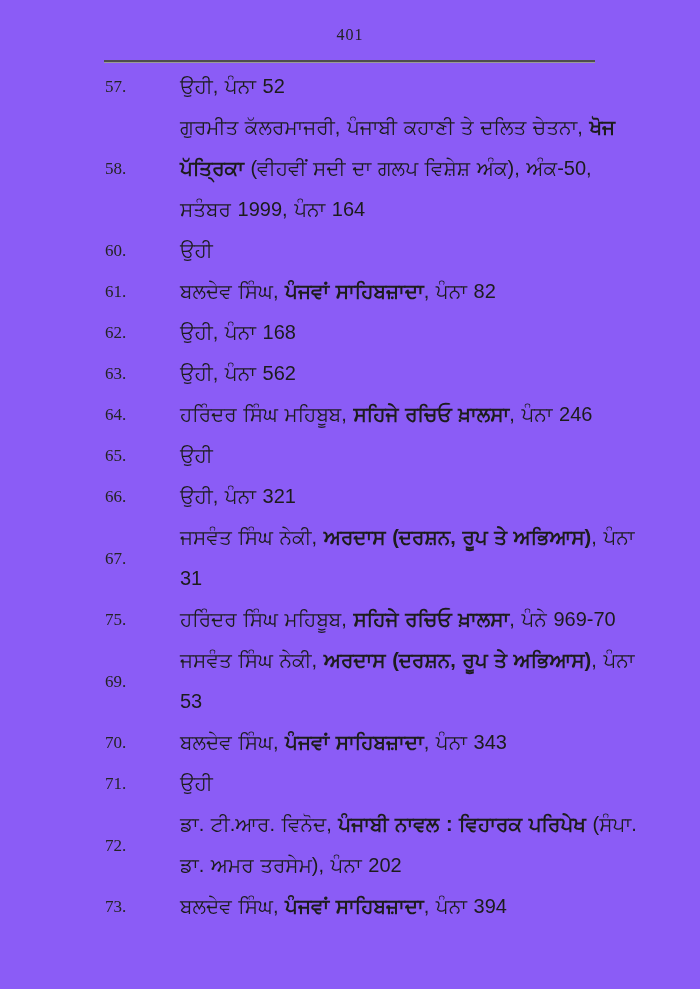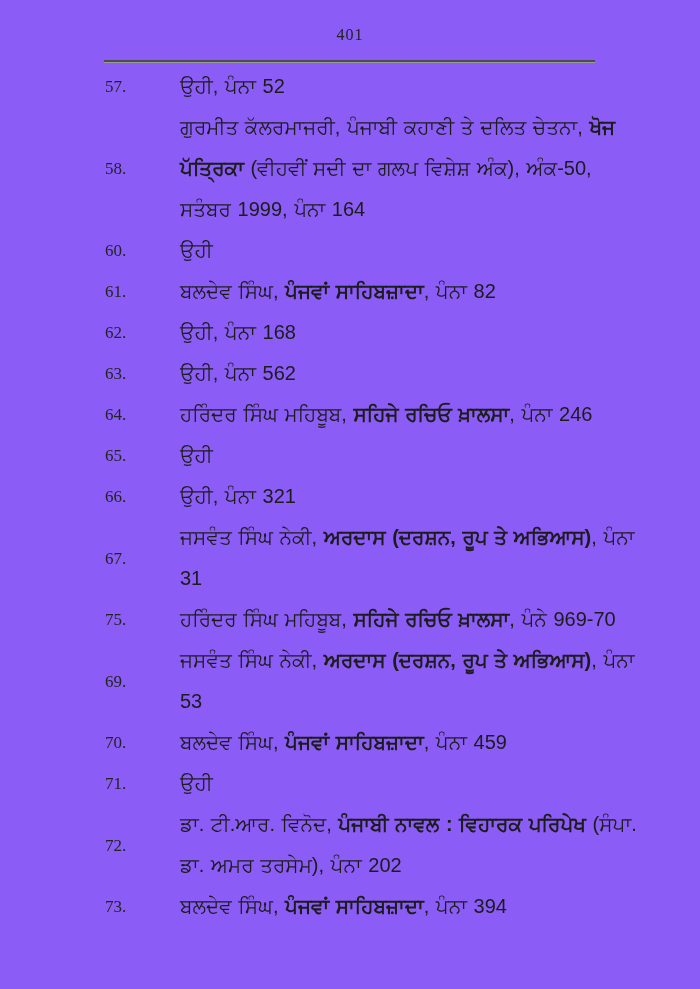--- a/index.html
+++ b/index.html
@@ -119,21 +119,21 @@
       <div class="ref-item">
         <span class="ref-num">75.</span>
         <div class="ref-text"><span class="seg">ਹਰਿੰਦਰ ਸਿੰਘ ਮਹਿਬੂਬ, </span><span class="seg seg-bold">ਸਹਿਜੇ ਰਚਿਓ ਖ਼ਾਲਸਾ</span><span class="seg">, ਪੰਨੇ 969-70</span></div>
       </div>
       <div class="ref-item">
         <span class="ref-num">69.</span>
         <div class="ref-text"><span class="seg">ਜਸਵੰਤ ਸਿੰਘ ਨੇਕੀ, </span><span class="seg seg-bold">ਅਰਦਾਸ (ਦਰਸ਼ਨ, ਰੂਪ ਤੇ ਅਭਿਆਸ)</span><span class="seg">, ਪੰਨਾ 53</span></div>
       </div>
       <div class="ref-item">
         <span class="ref-num">70.</span>
-        <div class="ref-text"><span class="seg">ਬਲਦੇਵ ਸਿੰਘ, </span><span class="seg seg-bold">ਪੰਜਵਾਂ ਸਾਹਿਬਜ਼ਾਦਾ</span><span class="seg">, ਪੰਨਾ 459</span></div>
+        <div class="ref-text"><span class="seg">ਬਲਦੇਵ ਸਿੰਘ, </span><span class="seg seg-bold">ਪੰਜਵਾਂ ਸਾਹਿਬਜ਼ਾਦਾ</span><span class="seg">, ਪੰਨਾ 343</span></div>
       </div>
       <div class="ref-item">
         <span class="ref-num">71.</span>
         <div class="ref-text"><span class="seg">ਉਹੀ</span></div>
       </div>
       <div class="ref-item">
         <span class="ref-num">72.</span>
         <div class="ref-text"><span class="seg">ਡਾ. ਟੀ.ਆਰ. ਵਿਨੋਦ, </span><span class="seg seg-bold">ਪੰਜਾਬੀ ਨਾਵਲ : ਵਿਹਾਰਕ ਪਰਿਪੇਖ</span><span class="seg"> (ਸੰਪਾ. ਡਾ. ਅਮਰ ਤਰਸੇਮ), ਪੰਨਾ 202</span></div>
       </div>
       <div class="ref-item">

